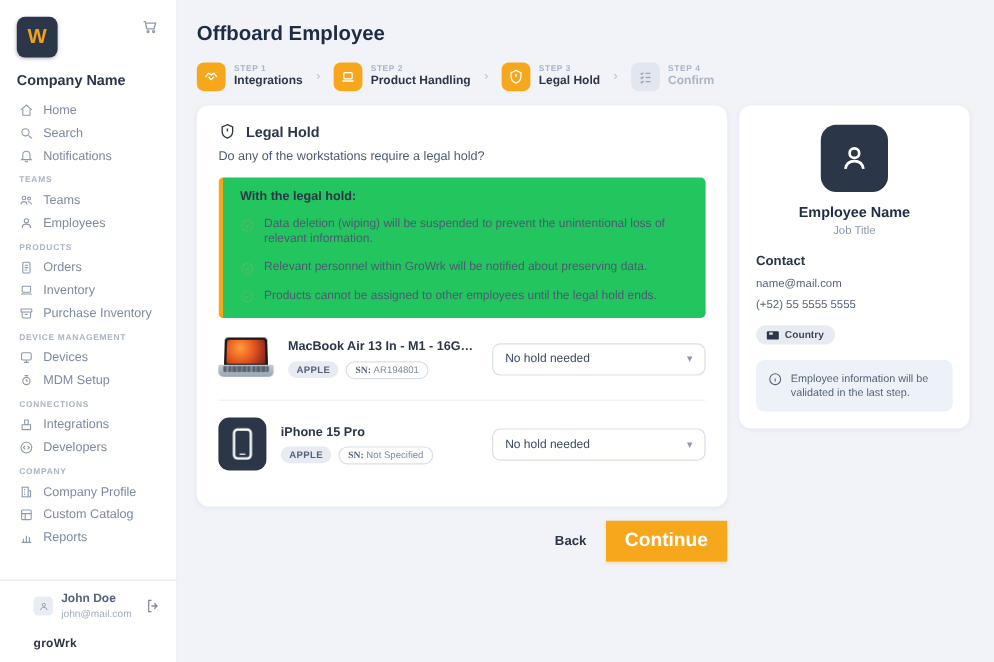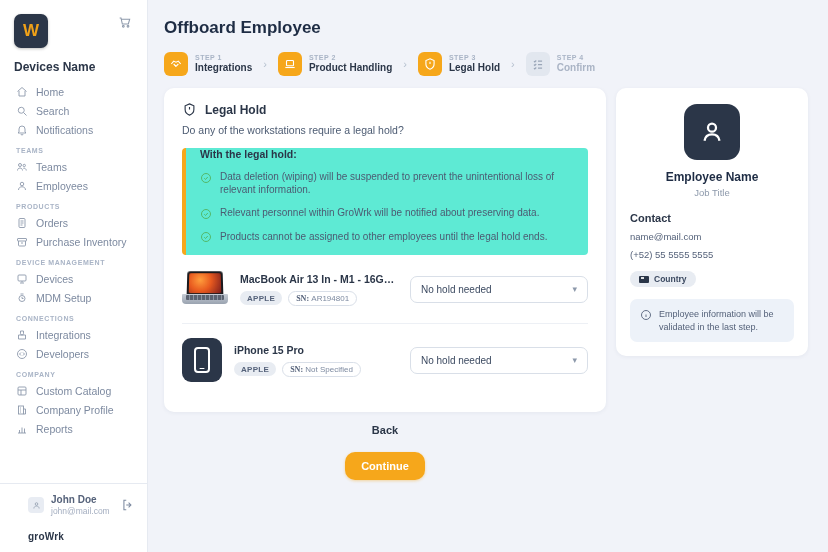--- a/index.html
+++ b/index.html
@@ -51,22 +51,22 @@
 
   .content-row { display:flex; gap:10px; align-items:flex-start; }
 
   
   .card { background:#ffffff; border-radius:10px; box-shadow:0 1px 4px rgba(40,55,80,.06); }
   .legal-card { width:442px; padding:14px 18px 16px 18px; }
   .lc-head { display:flex; align-items:center; gap:8px; }
   .lc-title { font-size:12px; font-weight:bold; color:#2b3648; }
   .lc-question { font-size:10.5px; color:#4c5b72; margin:7px 0 12px 0; }
 
-  .info-box { background:#5eead4; border-left:4px solid #f6a71b; border-radius:4px;
-              padding:0 12px 12px 14px; }
+  .info-box { background:#22c55e; border-left:4px solid #f6a71b; border-radius:4px;
+              padding:10px 12px 12px 14px; }
   .info-title { font-size:10.5px; font-weight:bold; color:#2b3648; margin-bottom:8px; }
   .info-point { display:flex; align-items:flex-start; gap:8px; font-size:10px; color:#4c5b72;
                 margin-top:11px; line-height:1.25; }
   .info-point svg { flex-shrink:0; margin-top:.5px; }
 
   .product-row { display:flex; align-items:center; gap:12px; padding:14px 0; }
   .product-row + .divider { border-top:1px solid #edf0f5; }
   .divider { border-top:1px solid #edf0f5; }
   .prod-info { flex:1; min-width:0; }
   .prod-name { font-size:10.5px; font-weight:bold; color:#2b3648; margin-bottom:6px;
@@ -93,24 +93,24 @@
   .mac-keys { position:absolute; left:4px; top:26px; width:38px; height:5px;
               background:repeating-linear-gradient(90deg,#5a6270 0 3px,#8b93a1 3px 4px); border-radius:1px; }
   
   .iphone-thumb { width:40px; height:44px; background:#2b3648; border-radius:9px; display:flex;
                   align-items:center; justify-content:center; flex-shrink:0; }
   .iphone-body { width:16px; height:26px; border:2px solid #ffffff; border-radius:4px; position:relative; }
   .iphone-body::after { content:""; position:absolute; left:50%; bottom:2px; transform:translateX(-50%);
                         width:5px; height:1.5px; background:#fff; border-radius:1px; }
 
   .actions { display:flex; justify-content:flex-end; align-items:center; gap:16px;
-             width:442px; margin-top:12px;flex-direction:column; }
+             width:442px; margin-top:12px; }
   .back-btn { font-size:11px; font-weight:bold; color:#2b3648; background:none; border:none; cursor:pointer; }
-  .continue-btn { background:#f6a71b; color:#ffffff; font-size:11px; font-weight:bold; border:none;
-                  padding:8px 16px; border-radius:10px; cursor:pointer; box-shadow:0 1px 3px rgba(246,167,27,.4); }
+  .continue-btn { background:#f6a71b; color:#ffffff; font-size:16px; font-weight:bold; border:none;
+                  padding:8px 16px; border-radius:0; cursor:pointer; box-shadow:0 1px 3px rgba(246,167,27,.4); }
 
   
   .emp-card { width:192px; padding:16px 14px 14px 14px; }
   .emp-avatar-wrap { display:flex; justify-content:center; }
   .emp-avatar { width:56px; height:56px; background:#2b3648; border-radius:13px; display:flex;
                 align-items:center; justify-content:center; }
   .emp-name { text-align:center; font-size:12px; font-weight:bold; color:#1e2c44; margin-top:10px; }
   .emp-job { text-align:center; font-size:9.5px; color:#8d99ab; margin-top:3px; }
   .emp-contact-label { font-size:11px; font-weight:bold; color:#2b3648; margin-top:14px; }
   .emp-line { font-size:9.5px; color:#55627a; margin-top:7px; }
@@ -136,21 +136,21 @@
         <span>W</span>
       </div>
       <span class="cart">
         <svg width="16" height="16" viewBox="0 0 24 24" fill="none" stroke="currentColor" stroke-width="1.6">
             <path d="M4 6h2l2 9h9l2-7H7"></path>
             <circle cx="9.5" cy="18.5" r="1.3"></circle>
             <circle cx="16.5" cy="18.5" r="1.3"></circle>
           </svg>
       </span>
     </div>
-    <div class="company-name">Devices Name</div>
+    <div class="company-name">Company Name</div>
 
     <div class="nav">
 
       <div class="nav-item">
         <span>
             <svg width="12" height="12" viewBox="0 0 24 24" fill="none" stroke="#8d99ab" stroke-width="1.8">
               <path d="M3 11l9-8 9 8"></path>
               <path d="M6 10v10h12V10"></path>
             </svg>
           </span>
@@ -203,20 +203,29 @@
             <svg width="12" height="12" viewBox="0 0 24 24" fill="none" stroke="#8d99ab" stroke-width="1.8">
               <rect x="6" y="3" width="12" height="18" rx="2"></rect>
               <path d="M9 8h6M9 12h6M9 16h4"></path>
             </svg>
           </span>
         <span>Orders</span>
       </div>
       <div class="nav-item">
         <span>
             <svg width="12" height="12" viewBox="0 0 24 24" fill="none" stroke="#8d99ab" stroke-width="1.8">
+              <rect x="5" y="5" width="14" height="10" rx="1.5"></rect>
+              <path d="M3 18h18"></path>
+            </svg>
+          </span>
+        <span>Inventory</span>
+      </div>
+      <div class="nav-item">
+        <span>
+            <svg width="12" height="12" viewBox="0 0 24 24" fill="none" stroke="#8d99ab" stroke-width="1.8">
               <rect x="3" y="5" width="18" height="5" rx="1"></rect>
               <path d="M5 10v8a2 2 0 0 0 2 2h10a2 2 0 0 0 2-2v-8"></path>
               <path d="M10 14h4"></path>
             </svg>
           </span>
         <span>Purchase Inventory</span>
       </div>
 
       <div class="nav-section-label">DEVICE MANAGEMENT</div>
       <div class="nav-item">
@@ -255,34 +264,34 @@
               <path d="M10 9l-3 3 3 3M14 9l3 3-3 3"></path>
             </svg>
           </span>
         <span>Developers</span>
       </div>
 
       <div class="nav-section-label">COMPANY</div>
       <div class="nav-item">
         <span>
             <svg width="12" height="12" viewBox="0 0 24 24" fill="none" stroke="#8d99ab" stroke-width="1.8">
+              <rect x="5" y="4" width="10" height="16"></rect>
+              <path d="M15 10h4v10H15M8 8h2M8 12h2M8 16h2"></path>
+            </svg>
+          </span>
+        <span>Company Profile</span>
+      </div>
+      <div class="nav-item">
+        <span>
+            <svg width="12" height="12" viewBox="0 0 24 24" fill="none" stroke="#8d99ab" stroke-width="1.8">
               <rect x="4" y="4" width="16" height="16" rx="2"></rect>
               <path d="M4 10h16M10 10v10"></path>
             </svg>
           </span>
         <span>Custom Catalog</span>
-      </div>
-      <div class="nav-item">
-        <span>
-            <svg width="12" height="12" viewBox="0 0 24 24" fill="none" stroke="#8d99ab" stroke-width="1.8">
-              <rect x="5" y="4" width="10" height="16"></rect>
-              <path d="M15 10h4v10H15M8 8h2M8 12h2M8 16h2"></path>
-            </svg>
-          </span>
-        <span>Company Profile</span>
       </div>
       <div class="nav-item">
         <span>
             <svg width="12" height="12" viewBox="0 0 24 24" fill="none" stroke="#8d99ab" stroke-width="1.8">
               <path d="M4 20h16M7 20v-6M12 20V9M17 20v-9"></path>
             </svg>
           </span>
         <span>Reports</span>
       </div>
 

